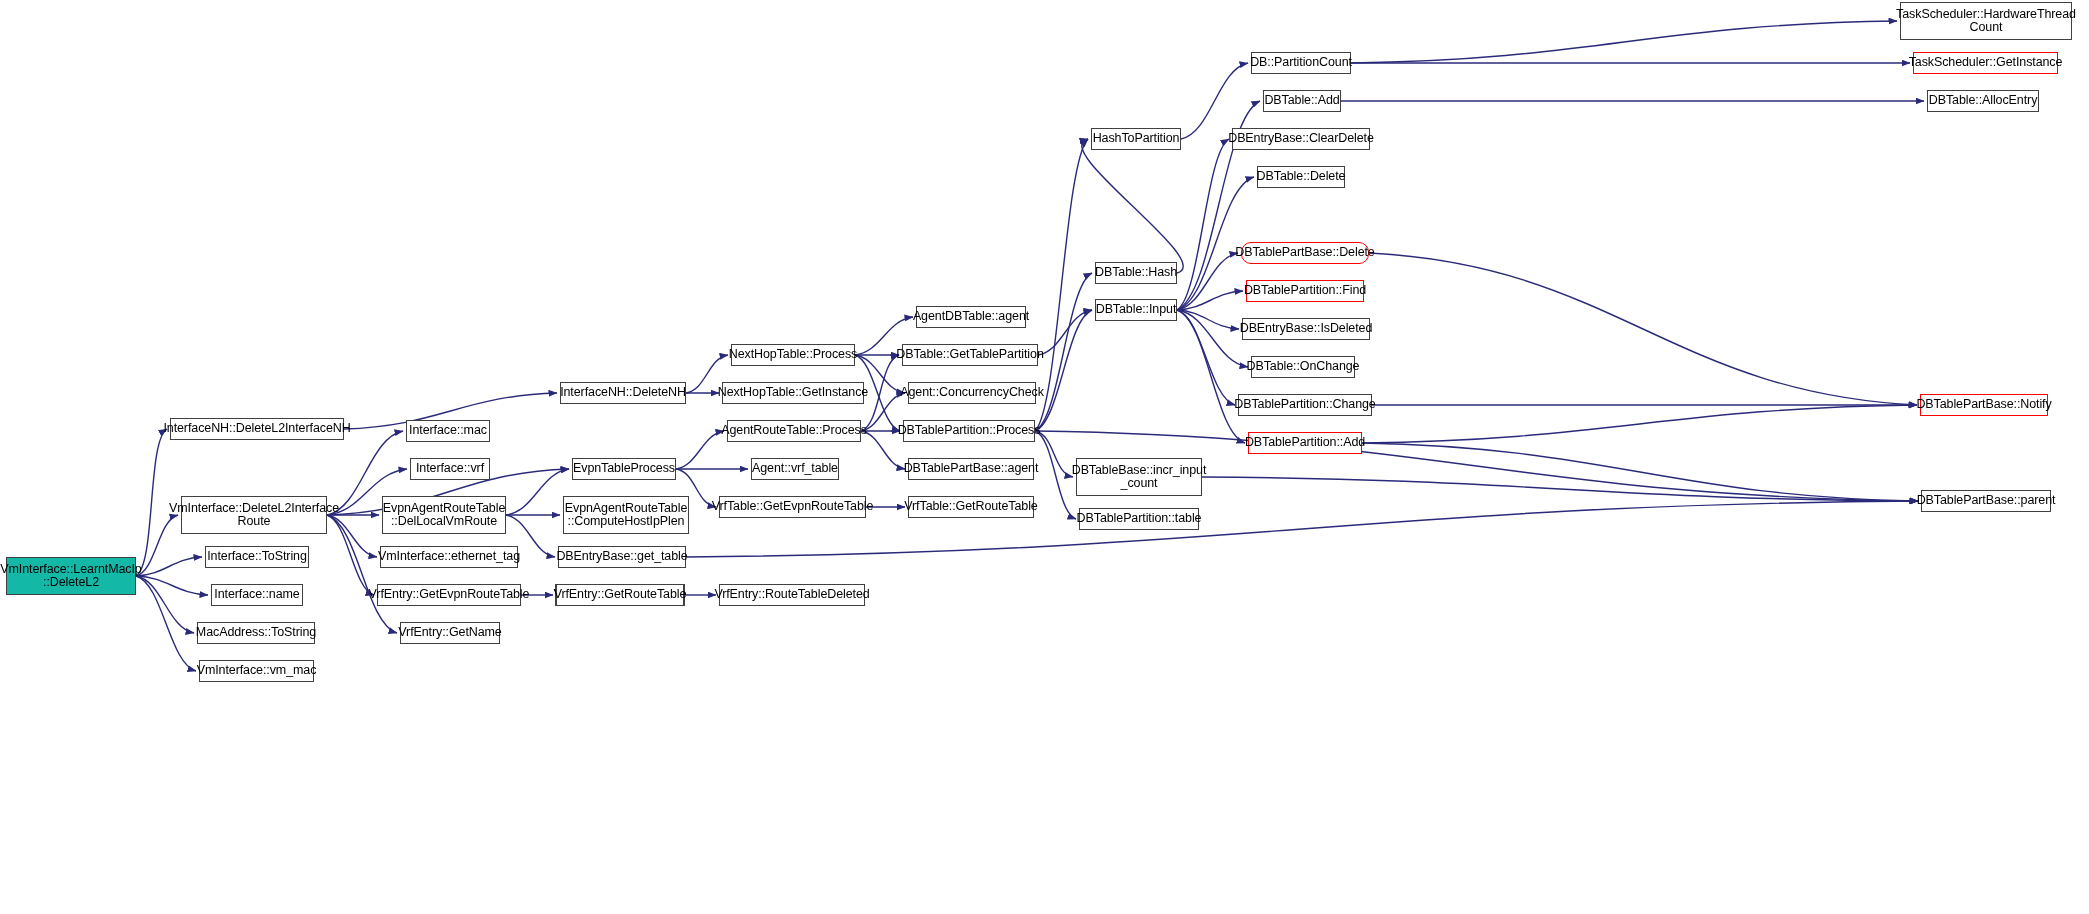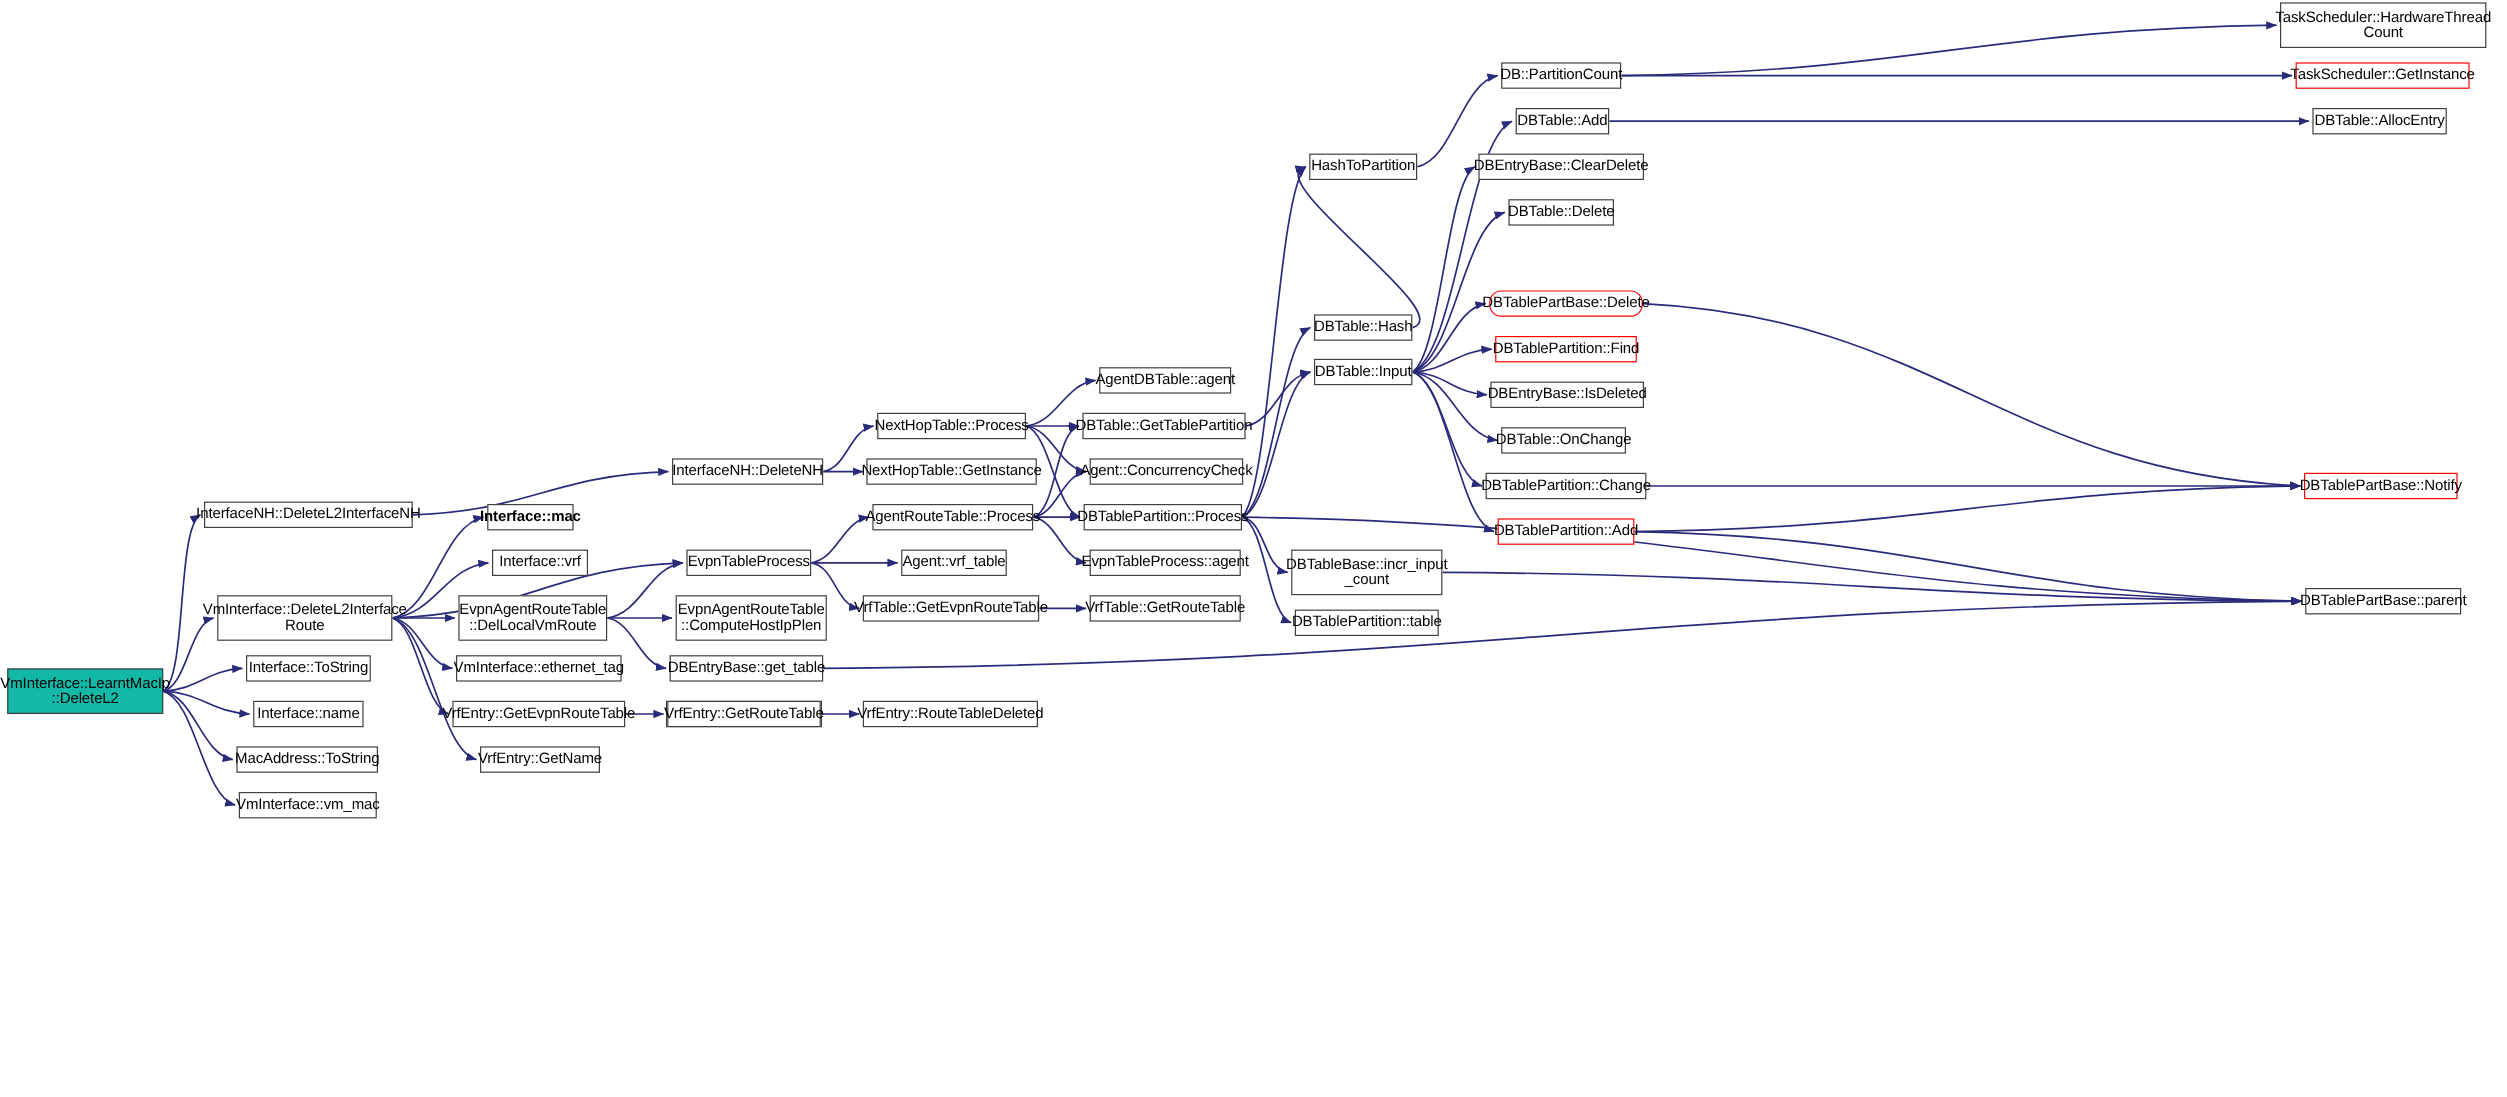--- a/index.html
+++ b/index.html
@@ -121,21 +121,21 @@
   <div id="node-layer">
       <div class="node highlight" style="left: 6px; top: 557px; width: 130px; height: 38px;">VmInterface::LearntMacIp
 ::DeleteL2</div>
       <div class="node" style="left: 170px; top: 418px; width: 174px; height: 22px;">InterfaceNH::DeleteL2InterfaceNH</div>
       <div class="node" style="left: 181px; top: 496px; width: 146px; height: 38px;">VmInterface::DeleteL2Interface
 Route</div>
       <div class="node" style="left: 205px; top: 546px; width: 104px; height: 22px;">Interface::ToString</div>
       <div class="node" style="left: 211px; top: 584px; width: 92px; height: 22px;">Interface::name</div>
       <div class="node" style="left: 197px; top: 622px; width: 118px; height: 22px;">MacAddress::ToString</div>
       <div class="node" style="left: 199px; top: 660px; width: 115px; height: 22px;">VmInterface::vm_mac</div>
-      <div class="node" style="left: 406px; top: 420px; width: 72px; height: 22px; font-weight: bold;">Interface::mac</div>
+      <div class="node" style="left: 406px; top: 420px; width: 84px; height: 22px;">Interface::mac</div>
       <div class="node" style="left: 410px; top: 458px; width: 80px; height: 22px;">Interface::vrf</div>
       <div class="node" style="left: 382px; top: 496px; width: 124px; height: 38px;">EvpnAgentRouteTable
 ::DelLocalVmRoute</div>
       <div class="node" style="left: 380px; top: 546px; width: 138px; height: 22px;">VmInterface::ethernet_tag</div>
       <div class="node" style="left: 377px; top: 584px; width: 144px; height: 22px;">VrfEntry::GetEvpnRouteTable</div>
       <div class="node" style="left: 400px; top: 622px; width: 100px; height: 22px;">VrfEntry::GetName</div>
       <div class="node" style="left: 572px; top: 458px; width: 104px; height: 22px;">EvpnTableProcess</div>
       <div class="node" style="left: 563px; top: 496px; width: 126px; height: 38px;">EvpnAgentRouteTable
 ::ComputeHostIpPlen</div>
       <div class="node" style="left: 558px; top: 546px; width: 128px; height: 22px;">DBEntryBase::get_table</div>
@@ -145,21 +145,21 @@
       <div class="node" style="left: 722px; top: 382px; width: 142px; height: 22px;">NextHopTable::GetInstance</div>
       <div class="node" style="left: 727px; top: 420px; width: 134px; height: 22px;">AgentRouteTable::Process</div>
       <div class="node" style="left: 751px; top: 458px; width: 88px; height: 22px;">Agent::vrf_table</div>
       <div class="node" style="left: 719px; top: 496px; width: 147px; height: 22px;">VrfTable::GetEvpnRouteTable</div>
       <div class="node" style="left: 556px; top: 584px; width: 128px; height: 22px;">VrfEntry::GetRouteTable</div>
       <div class="node" style="left: 719px; top: 584px; width: 146px; height: 22px;">VrfEntry::RouteTableDeleted</div>
       <div class="node" style="left: 916px; top: 306px; width: 110px; height: 22px;">AgentDBTable::agent</div>
       <div class="node" style="left: 902px; top: 344px; width: 136px; height: 22px;">DBTable::GetTablePartition</div>
       <div class="node" style="left: 908px; top: 382px; width: 128px; height: 22px;">Agent::ConcurrencyCheck</div>
       <div class="node" style="left: 903px; top: 420px; width: 132px; height: 22px;">DBTablePartition::Process</div>
-      <div class="node" style="left: 908px; top: 458px; width: 126px; height: 22px;">EvpnTableProcess::agent</div>
+      <div class="node" style="left: 908px; top: 458px; width: 126px; height: 22px;">DBTablePartBase::agent</div>
       <div class="node" style="left: 908px; top: 496px; width: 126px; height: 22px;">VrfTable::GetRouteTable</div>
       <div class="node" style="left: 1091px; top: 128px; width: 90px; height: 22px;">HashToPartition</div>
       <div class="node" style="left: 1095px; top: 262px; width: 82px; height: 22px;">DBTable::Hash</div>
       <div class="node" style="left: 1095px; top: 299px; width: 82px; height: 22px;">DBTable::Input</div>
       <div class="node" style="left: 1076px; top: 458px; width: 126px; height: 38px;">DBTableBase::incr_input
 _count</div>
       <div class="node" style="left: 1079px; top: 508px; width: 120px; height: 22px;">DBTablePartition::table</div>
       <div class="node" style="left: 1251px; top: 52px; width: 100px; height: 22px;">DB::PartitionCount</div>
       <div class="node" style="left: 1263px; top: 90px; width: 78px; height: 22px;">DBTable::Add</div>
       <div class="node" style="left: 1232px; top: 128px; width: 138px; height: 22px;">DBEntryBase::ClearDelete</div>

